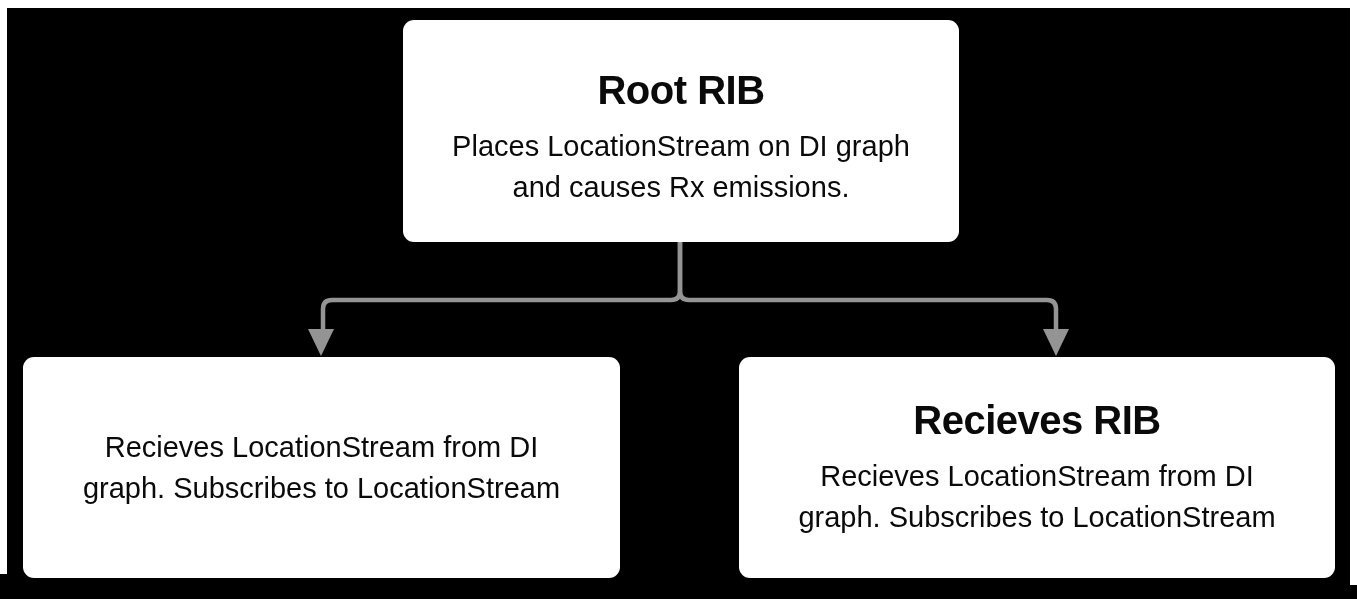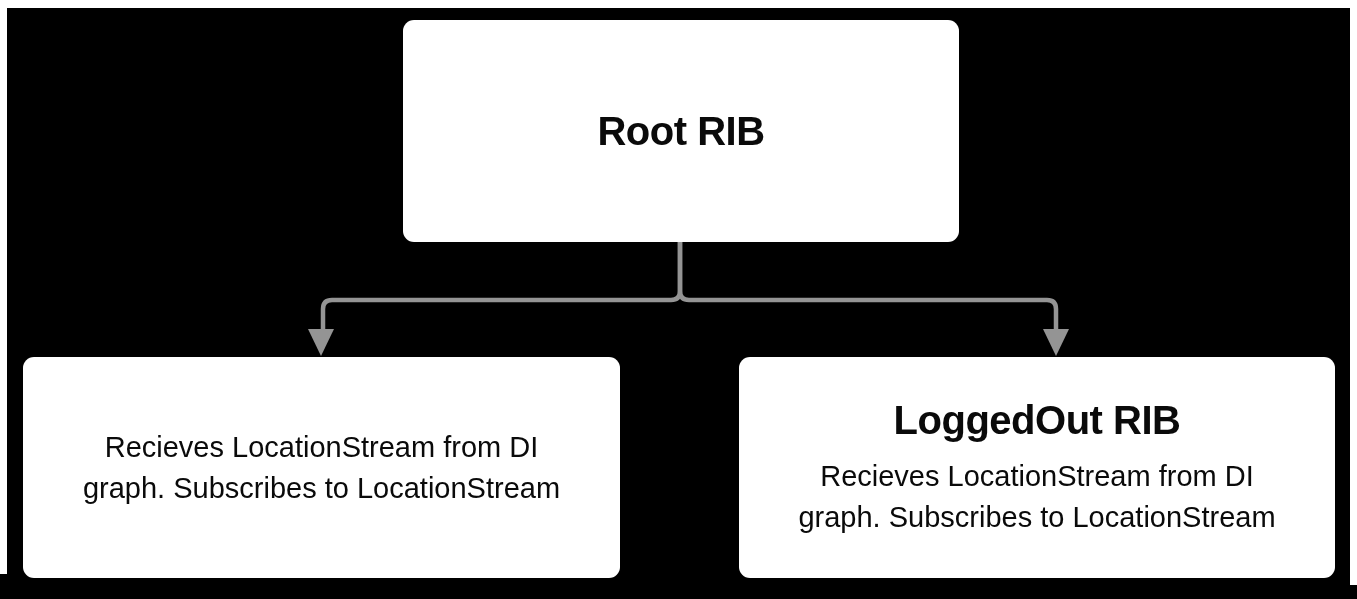--- a/index.html
+++ b/index.html
@@ -84,30 +84,34 @@
 
   <svg class="connectors" viewBox="0 0 1357 599" xmlns="http://www.w3.org/2000/svg">
     <path d="M 680 241 L 680 291 Q 680 300 671 300 L 332 300 Q 323 300 323 309 L 323 330"></path>
     <path d="M 680 241 L 680 291 Q 680 300 689 300 L 1047 300 Q 1056 300 1056 309 L 1056 330"></path>
     <polygon points="308,329 334,329 321,356"></polygon>
     <polygon points="1043,329 1069,329 1056,356"></polygon>
   </svg>
 
   <div class="node node-root">
     <div class="node-title">Root RIB</div>
+    <div class="node-desc">
+      <div>Places LocationStream on DI graph</div>
+      <div>and causes Rx emissions.</div>
+    </div>
   </div>
 
   <div class="node node-left">
     <div class="node-desc">
       <div>Recieves LocationStream from DI</div>
       <div>graph. Subscribes to LocationStream</div>
     </div>
   </div>
 
   <div class="node node-right">
-    <div class="node-title">LoggedOut RIB</div>
+    <div class="node-title">Recieves RIB</div>
     <div class="node-desc">
       <div>Recieves LocationStream from DI</div>
       <div>graph. Subscribes to LocationStream</div>
     </div>
   </div>
 
 </div>
 
 </body></html>

